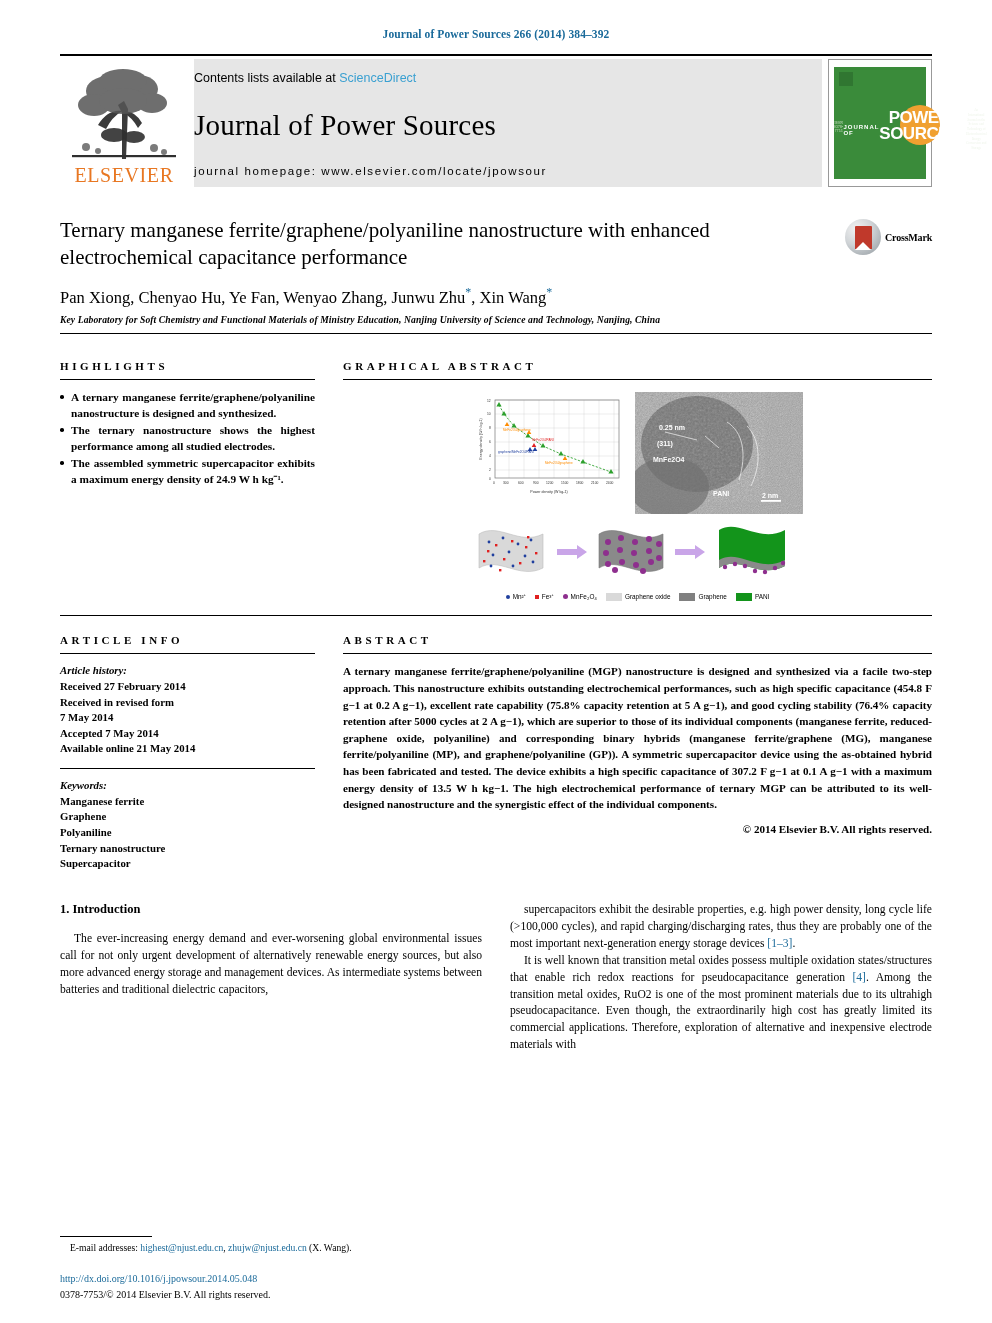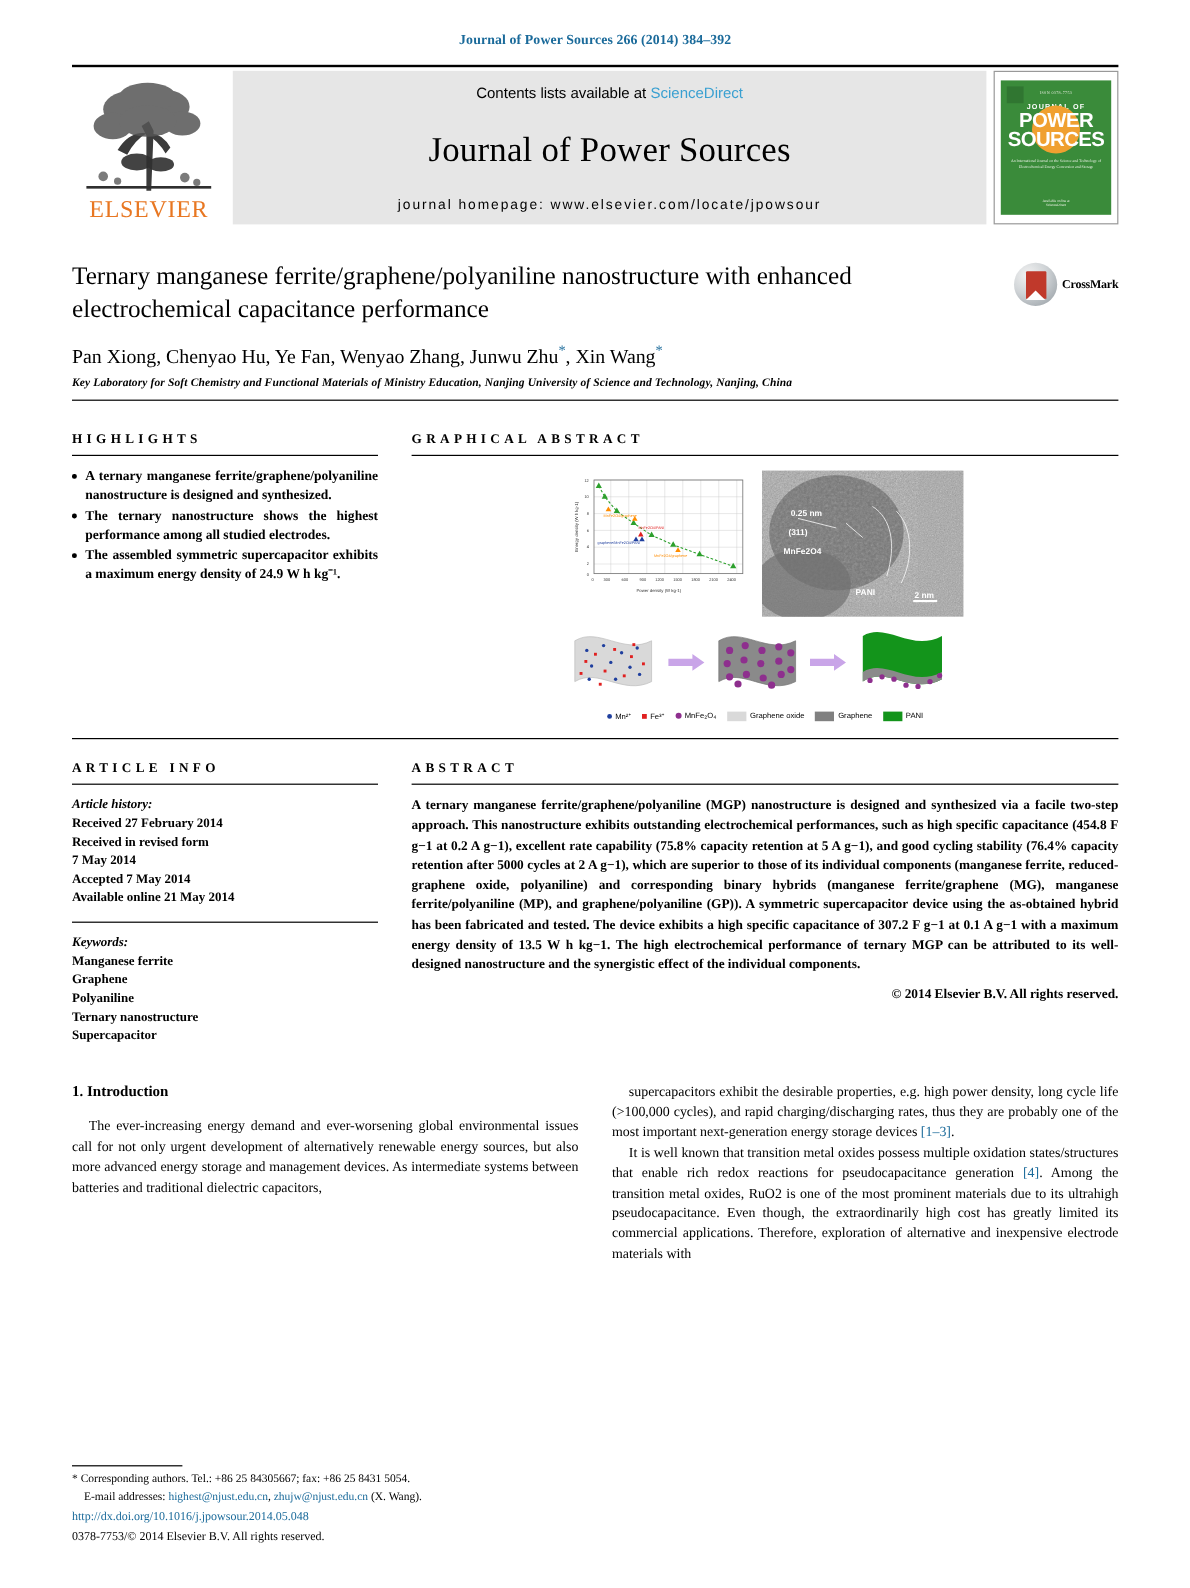--- a/index.html
+++ b/index.html
@@ -35,34 +35,34 @@
     align-items:center; justify-content:flex-end; padding-bottom:2px;
   }
   .tree-svg { display:block; }
   .elsevier-word {
     font-family:"Liberation Serif", serif;
     color:#E87722; font-size:20px; letter-spacing:0.6px; line-height:1;
     font-weight:400;
   }
   .masthead-center {
     flex:1 1 auto; background:#e6e6e6; margin:0 6px;
-    display:flex; flex-direction:column; align-items:center; justify-content:space-between;
+    display:flex; flex-direction:column; align-items:flex-start; justify-content:space-between;
     padding:12px 0 10px 0;
   }
   .contents-line { font-family:"Liberation Sans", sans-serif; font-size:12.5px; color:#000; }
   .contents-line .sd { color:#3aa0d1; }
   .journal-name { font-size:29px; font-family:"Liberation Serif", serif; letter-spacing:0.2px; }
   .homepage-line { font-family:"Liberation Sans", sans-serif; font-size:11.5px; letter-spacing:1.6px; }
   .cover-thumb {
     width:104px; flex:0 0 104px; border:1px solid #999; background:#fff;
     display:flex; align-items:center; justify-content:center;
   }
   .cover-inner {
     width:92px; height:112px; background:#3a8b3a; position:relative;
-    display:flex; flex-direction:column; align-items:center; padding-top:6px;
+    display:flex; flex-direction:row; align-items:center; padding-top:6px;
   }
   .cover-top-el { position:absolute; left:5px; top:5px; width:14px; height:14px; background:#2e7030; opacity:.8;}
   .cover-tiny { font-size:3.4px; color:#dfe9d8; letter-spacing:.3px; margin-top:2px; text-align:center;}
   .cover-jo { font-family:"Liberation Sans", sans-serif; font-size:6px; color:#fff; letter-spacing:1px; margin-top:8px; font-weight:bold;}
   .cover-power { font-family:"Liberation Sans", sans-serif; font-size:17px; font-weight:bold; color:#fff; letter-spacing:-0.5px; line-height:.95; position:relative;}
   .cover-sun { position:absolute; left:50%; top:46%; transform:translate(-50%,-50%); width:40px; height:40px; border-radius:50%; background:#f0a030; }
   .cover-words { position:relative; z-index:2; display:flex; flex-direction:column; align-items:center;}
   .cover-desc { font-size:3.2px; color:#eef4ea; text-align:center; margin-top:7px; line-height:1.5; padding:0 6px;}
   .cover-foot { font-size:3px; color:#e8f0e2; margin-top:auto; margin-bottom:6px; text-align:center; line-height:1.4;}
 
@@ -138,21 +138,21 @@
   p.para { font-size:11.6px; line-height:1.46; text-align:justify; margin:0; text-indent:14px; }
   p.para + p.para { margin-top:0; }
   .ref { color:#1a6a9a; }
 
   
   .footnote { position:absolute; left:60px; bottom:68px; width:430px; }
   .fn-rule { border-top:1px solid #000; width:92px; margin-bottom:4px; }
   .fn-line { font-size:9.6px; line-height:1.5; }
   .fn-line .ital { }
   .link { color:#1a6a9a; }
-  .doi-block { position:absolute; left:60px; bottom:34px; width:430px; font-size:10px; line-height:1.6;}
+  .doi-block { position:absolute; left:60px; bottom:20px; width:430px; font-size:10px; line-height:1.6;}
 </style>
 </head>
 <body>
 
 <div class="page">
 
   <div class="running-head">Journal of Power Sources 266 (2014) 384–392</div>
 
   <div class="masthead-wrap">
     <div class="rule-thick"></div>
@@ -505,21 +505,20 @@
       <p class="para">The ever-increasing energy demand and ever-worsening global environmental issues call for not only urgent development of alternatively renewable energy sources, but also more advanced energy storage and management devices. As intermediate systems between batteries and traditional dielectric capacitors,</p>
     </div>
     <div class="bcol">
       <p class="para"><span>supercapacitors exhibit the desirable properties, e.g. high power density, long cycle life (&gt;100,000 cycles), and rapid charging/discharging rates, thus they are probably one of the most important next-generation energy storage devices </span><span class="ref">[1–3]</span><span>.</span></p>
       <p class="para"><span>It is well known that transition metal oxides possess multiple oxidation states/structures that enable rich redox reactions for pseudocapacitance generation </span><span class="ref">[4]</span><span>. Among the transition metal oxides, RuO2 is one of the most prominent materials due to its ultrahigh pseudocapacitance. Even though, the extraordinarily high cost has greatly limited its commercial applications. Therefore, exploration of alternative and inexpensive electrode materials with</span></p>
     </div>
   </div>
 
   <div class="footnote">
     <div class="fn-rule"></div>
-    <div class="fn-line"><span>*</span><span> Corresponding authors. Tel.: +86 25 84305667; fax: +86 25 8431 5054.</span></div>
     <div class="fn-line" style="padding-left:10px"><span class="ital">E-mail addresses:</span> <span class="link">highest@njust.edu.cn</span><span>, </span><span class="link">zhujw@njust.edu.cn</span><span> (X. Wang).</span></div>
   </div>
 
   <div class="doi-block">
     <div class="link">http://dx.doi.org/10.1016/j.jpowsour.2014.05.048</div>
     <div>0378-7753/© 2014 Elsevier B.V. All rights reserved.</div>
   </div>
 
 </div>
 

